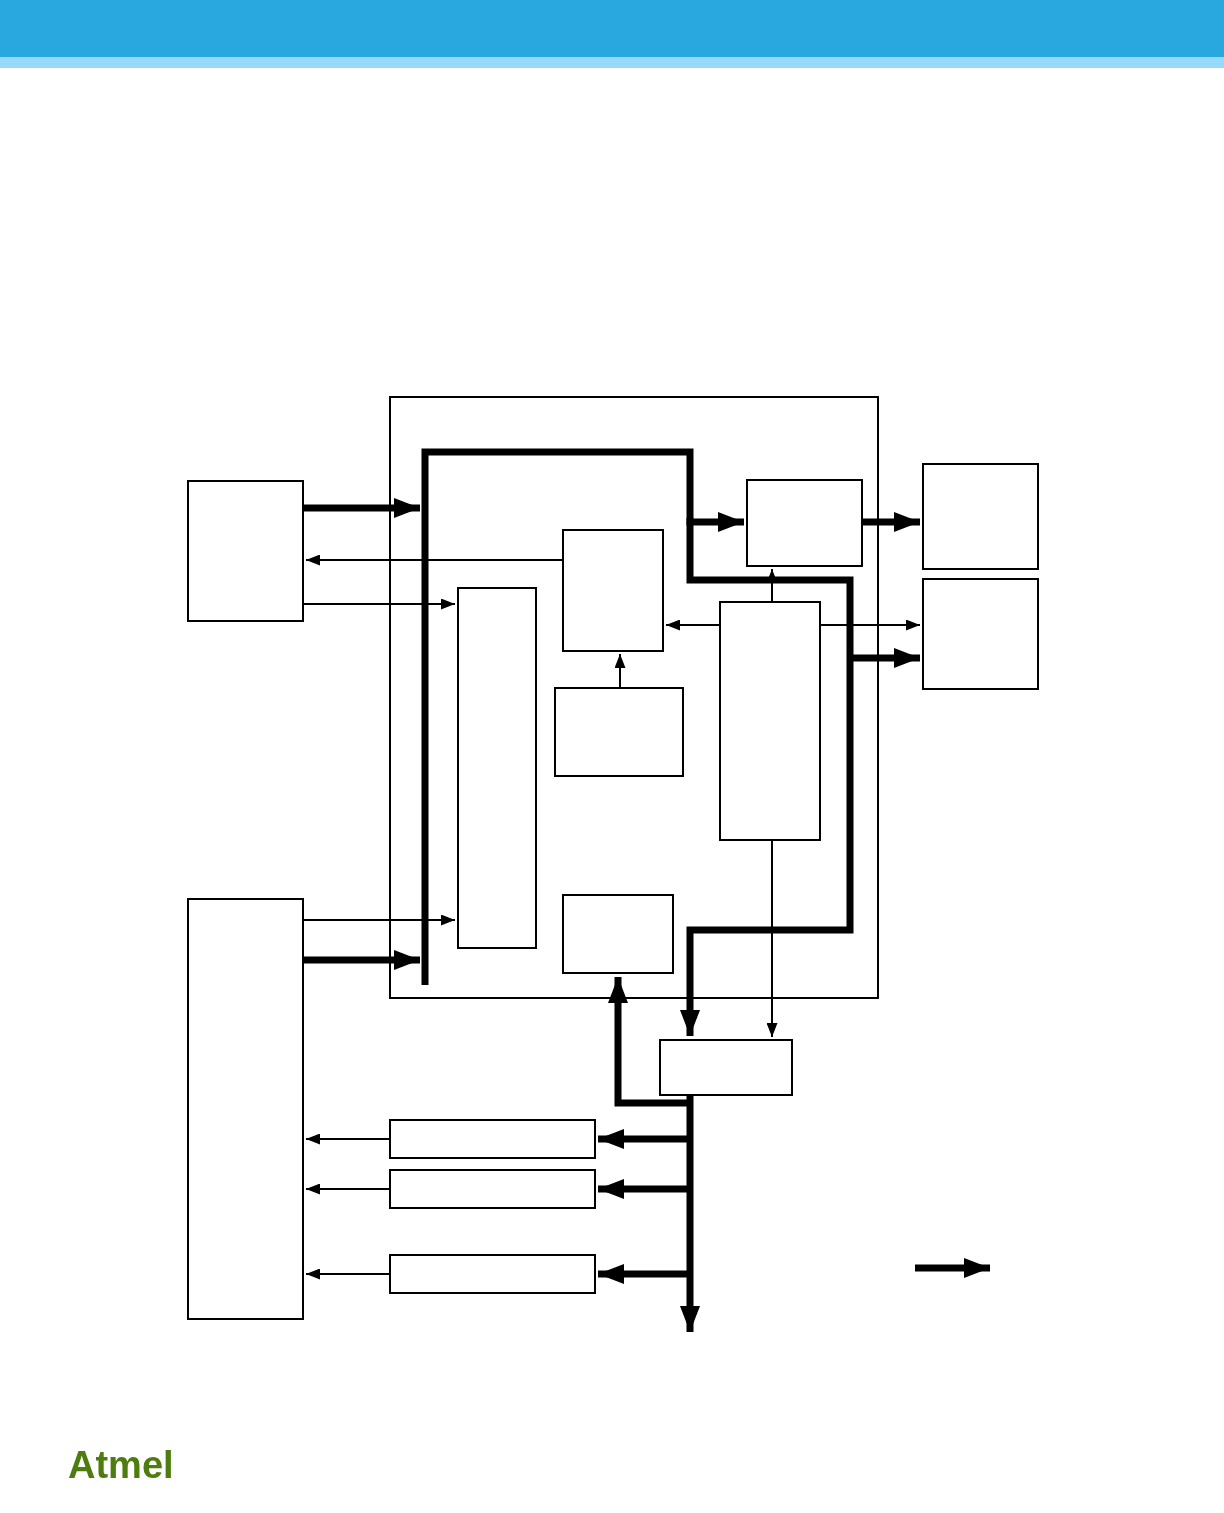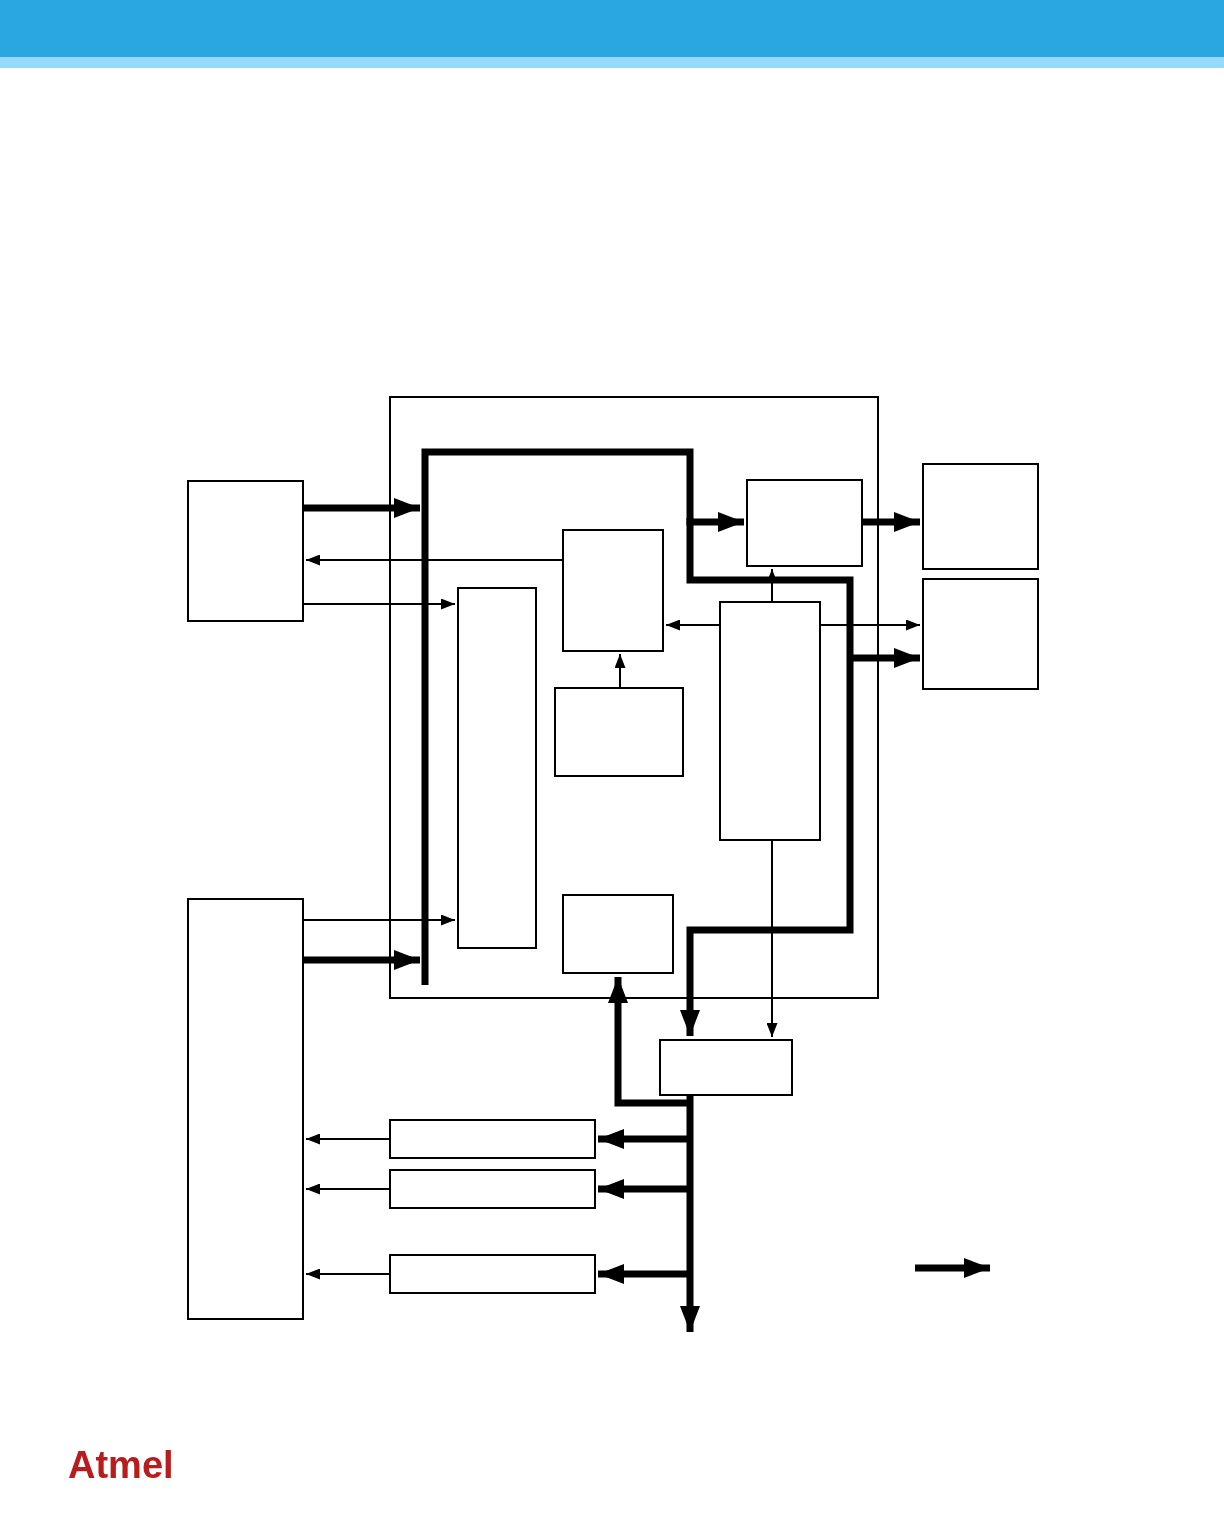--- a/index.html
+++ b/index.html
@@ -15,21 +15,21 @@
   }
   .diagram-svg{
     position:absolute;left:0;top:0;width:1224px;height:1513px;
   }
   .box{fill:#ffffff;stroke:#000000;stroke-width:2px;}
   .thick{stroke:#000000;stroke-width:7px;fill:none;stroke-linejoin:miter;}
   .thin{stroke:#000000;stroke-width:2px;fill:none;}
   .arrowhead{fill:#000000;}
   .logo{
     position:absolute;left:68px;top:1444px;
-    color:#b91c1c;font-size:38px;font-weight:700;letter-spacing:0px;
+    color:#4d7c0f;font-size:38px;font-weight:700;letter-spacing:0px;
     font-family:"Liberation Sans",sans-serif;
   }
 </style>
 </head>
 <body>
 
 <div class="header-bar"></div>
 <div class="header-strip"></div>
 
 <svg class="diagram-svg" viewBox="0 0 1224 1513" xmlns="http://www.w3.org/2000/svg">

